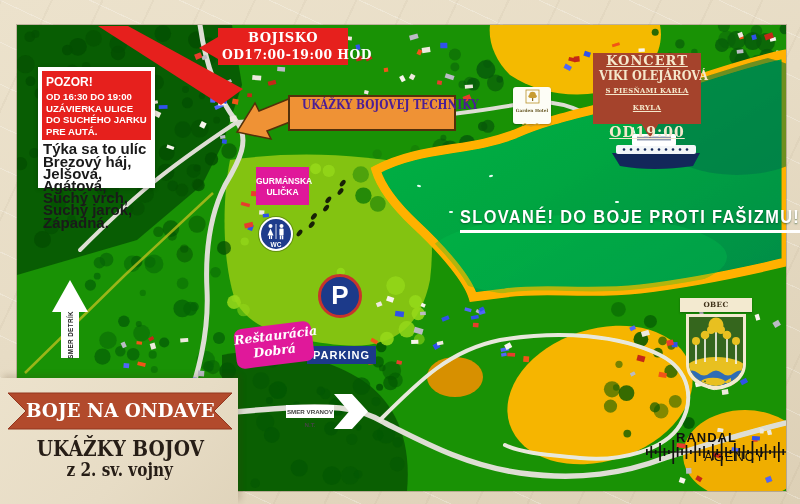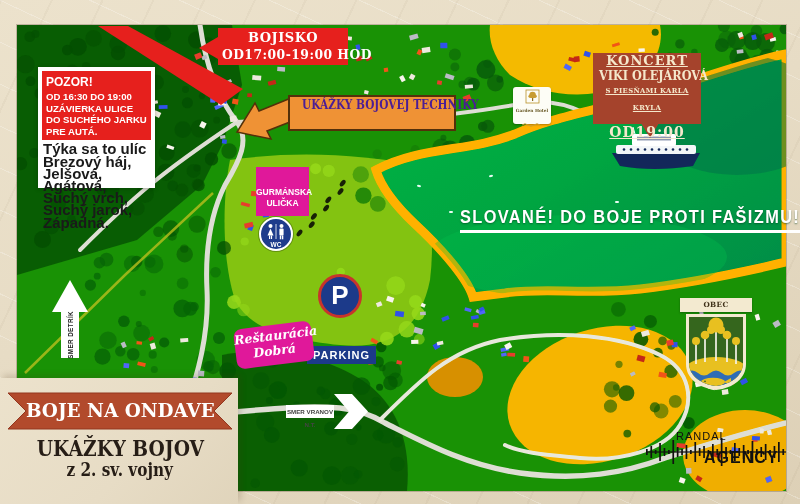--- a/index.html
+++ b/index.html
@@ -30,21 +30,21 @@
   .koncert .l2{font-size:12.5px;line-height:15px;}
   .koncert .l3{font-size:6.8px;letter-spacing:.4px;line-height:17px;}
   .koncert .l4{font-size:14px;letter-spacing:1px;line-height:17px;margin-top:7px;}
   .pozor{left:38px;top:67px;width:117px;height:121px;background:#fff;box-shadow:0 1px 4px rgba(0,0,0,.25);}
   .pozor-red{margin:4px 4px 0 4px;background:#e6201d;color:#fff;padding:2px 4px 3px 4px;}
   .pozor-red .t{font-size:12px;font-weight:bold;line-height:18px;}
   .pozor-red .r{font-size:9.6px;font-weight:bold;line-height:11.6px;}
   .pozor-note{padding:3px 4px 0 5px;color:#1a1a1a;}
   .pozor-note .n{font-size:15px;font-weight:bold;line-height:12.2px;}
   .gurmanska{left:256px;top:167px;width:53px;height:29px;background:#e0189a;color:#fff;
-    text-align:center;font-size:8.5px;font-weight:bold;line-height:11px;padding-top:20px;}
+    text-align:center;font-size:8.5px;font-weight:bold;line-height:11px;padding-top:9px;}
   .restauracia{left:235px;top:325px;width:78px;height:37px;background:#e0189a;border-radius:8px;
     transform:rotate(-7deg);color:#fff;text-align:center;font-family:"DejaVu Serif",serif;
     font-style:italic;font-weight:bold;font-size:12.5px;line-height:15px;padding-top:3px;}
   .wc{left:259px;top:217px;width:30px;height:30px;border-radius:50%;background:#1e3c8c;
     border:2px solid #fff;box-shadow:0 0 0 1px rgba(0,0,0,.25);}
   .pcircle{left:318px;top:274px;width:38px;height:38px;border-radius:50%;background:#1c3a8a;
     border:3px solid #c8342c;color:#fff;text-align:center;font-size:26px;font-weight:bold;line-height:37px;}
   .pbar{left:307px;top:318px;width:69px;height:18px;background:#1c3a8a;color:#fff;text-align:center;
     font-size:11px;font-weight:bold;letter-spacing:1px;line-height:18px;margin-top:28px;}
   .slogan{left:460px;top:206px;color:#fff;}
@@ -57,22 +57,22 @@
     font-weight:bold;color:#222;letter-spacing:.4px;white-space:nowrap;}
   .vranov-strip{left:286px;top:405px;width:48px;height:13px;background:#fff;color:#444;
     text-align:center;font-size:6.2px;font-weight:bold;line-height:13px;}
   .gardenhotel{left:513px;top:87px;width:38px;height:35px;background:#fdfdf6;border-radius:3px;
     box-shadow:0 1px 2px rgba(0,0,0,.3);text-align:center;padding-top:2px;}
   .gardenhotel .gh-name{font-family:"DejaVu Serif",serif;font-weight:bold;font-size:4.3px;color:#6a5a28;line-height:5px;}
   .obec-header{left:680px;top:298px;width:72px;height:14px;background:#f3ead0;color:#40321a;
     text-align:center;font-family:"DejaVu Serif",serif;font-weight:bold;font-size:7.2px;
     letter-spacing:.4px;line-height:14px;box-shadow:0 1px 2px rgba(0,0,0,.3);}
   .shield{left:684px;top:312px;width:64px;height:80px;}
-  .randal1{left:676px;top:430px;font-size:11px;font-weight:normal;color:#101010;letter-spacing:1px;}
-  .randal2{left:704px;top:449px;font-size:16px;font-weight:bold;color:#101010;letter-spacing:1px;}
+  .randal1{left:676px;top:430px;font-size:13px;font-weight:bold;color:#101010;letter-spacing:1px;}
+  .randal2{left:704px;top:449px;font-size:13px;font-weight:normal;color:#101010;letter-spacing:1px;}
   .banner-title{left:8px;top:399px;width:224px;text-align:center;color:#fff;font-size:19px;}
   .sub1{left:10px;top:435px;width:220px;text-align:center;color:#261d16;font-size:22px;}
   .sub2{left:10px;top:459px;width:220px;text-align:center;color:#261d16;font-size:18px;}
 </style>
 </head>
 <body>
 
 <div class="poster">
 
   <div class="abs map">

